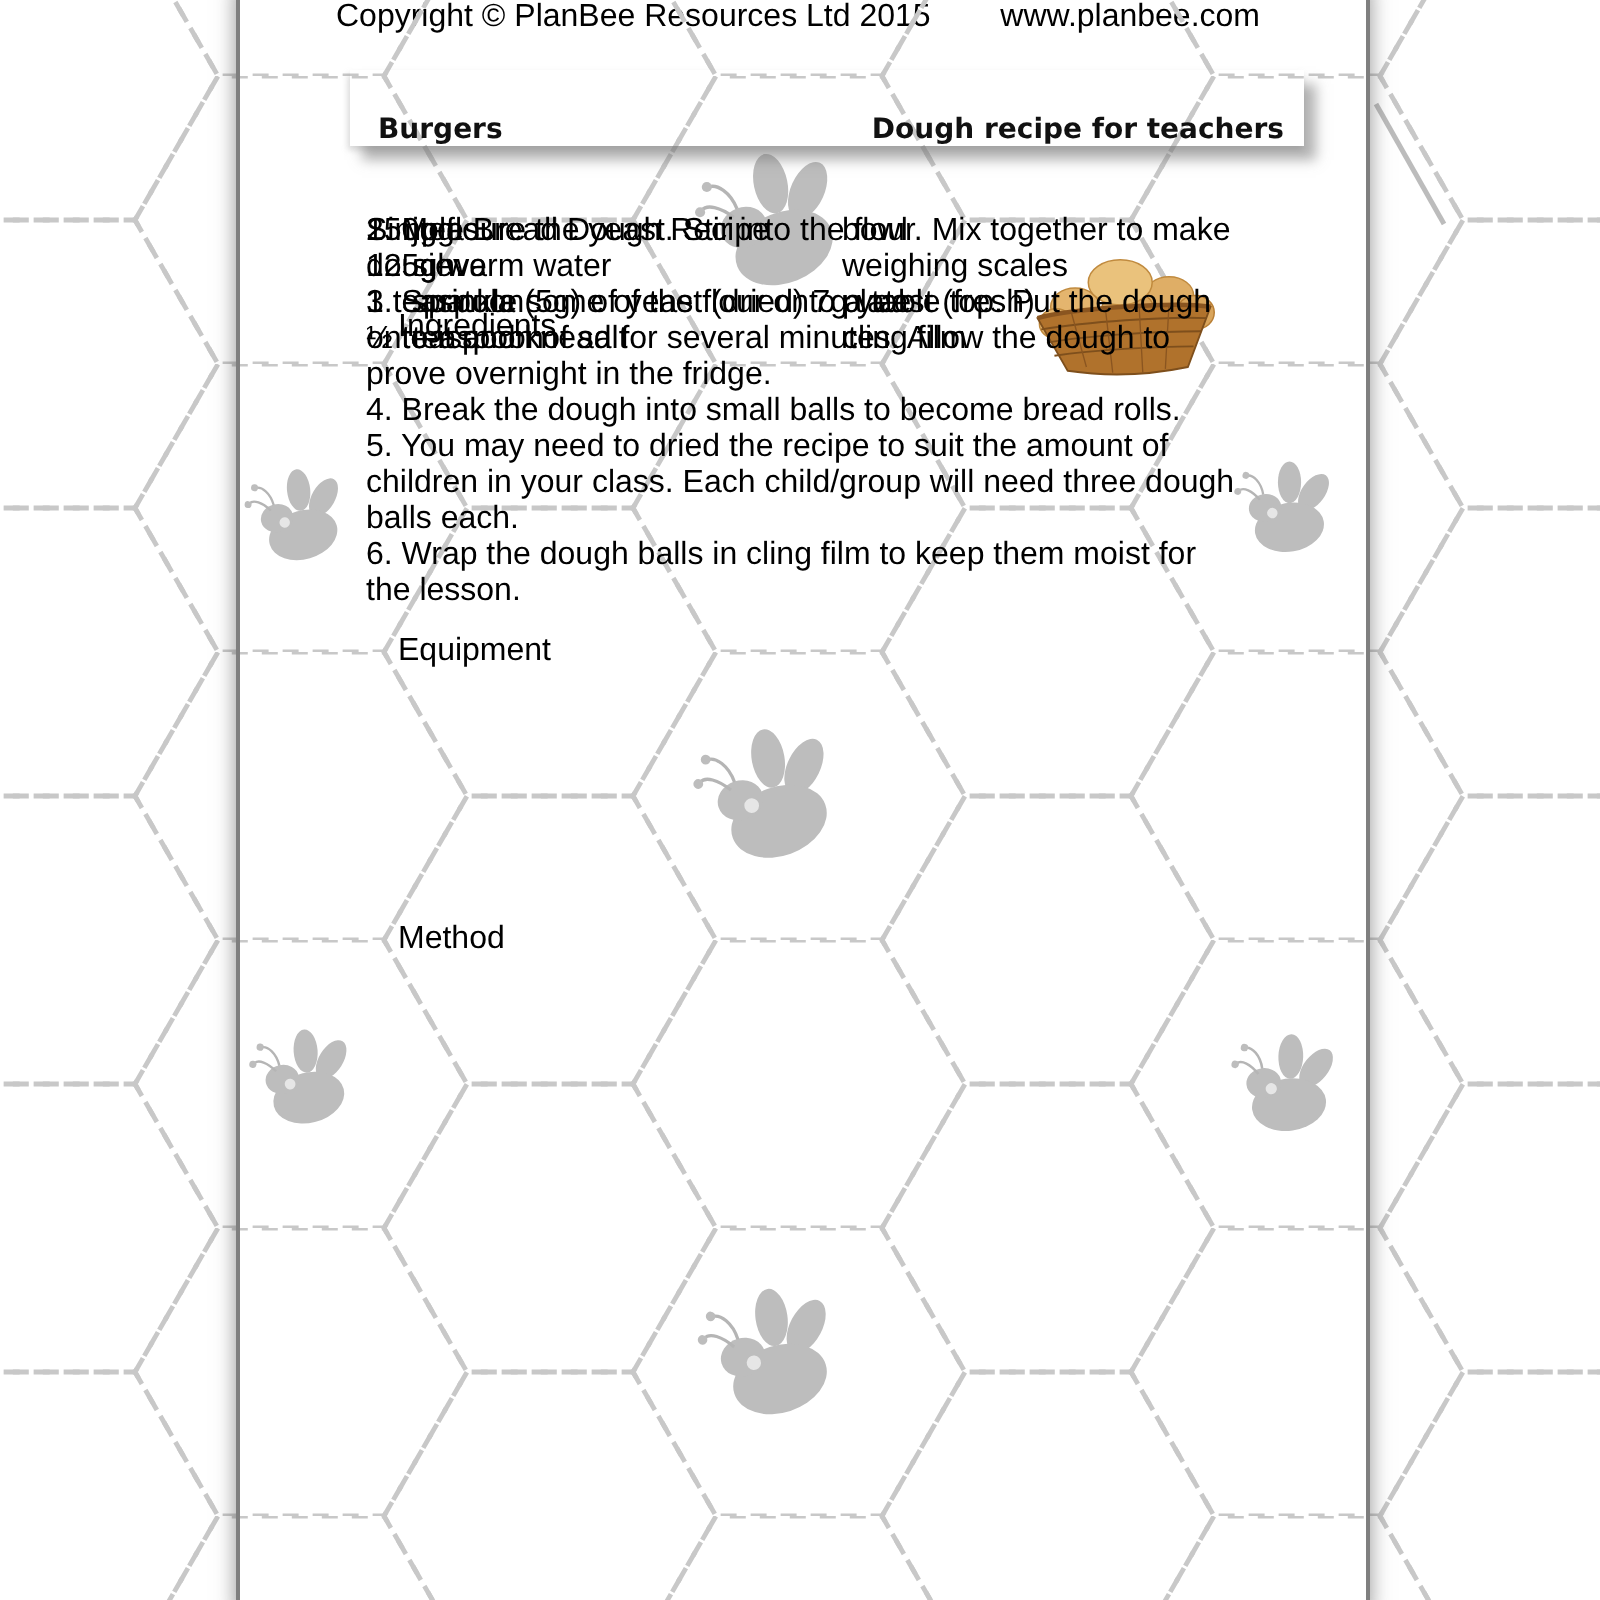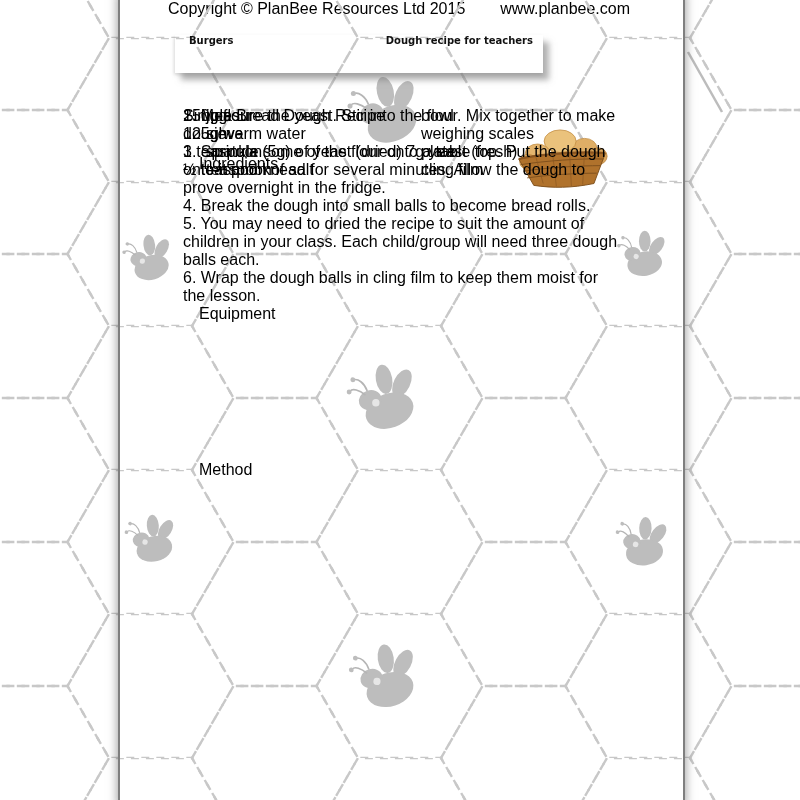--- a/index.html
+++ b/index.html
@@ -16,25 +16,25 @@
   
   .card{
     left:118px;top:-6px;width:563px;height:812px;z-index:2;
     border-left:2px solid #7f7f7f;border-right:2px solid #7f7f7f;
     box-shadow:0 0 9px 1px rgba(90,90,90,0.55);
     background:transparent;
   }
 
   
   .header-strip{
-    left:175px;top:35px;width:368px;height:38px;z-index:4;
-    display:flex;align-items:flex-start;justify-content:space-between;
+    left:175px;top:35px;width:477px;height:38px;z-index:4;
+    display:flex;align-items:flex-end;justify-content:space-between;
     padding:0 10px 0 14px;box-sizing:border-box;
     box-shadow:6px 7px 6px rgba(115,115,115,0.55), -1px 2px 3px rgba(150,150,150,0.35);
-    font-family:"DejaVu Sans", sans-serif;font-weight:bold;font-size:10px;color:#111;
+    font-family:"DejaVu Sans", sans-serif;font-weight:bold;font-size:14px;color:#111;
   }
 
   
   .page-frame{
     left:166px;top:97px;width:467px;height:651px;z-index:3;
     box-sizing:border-box;
     border:solid transparent;border-width:10px 14px 15px 17px;
     border-image:linear-gradient(180deg,#f0ecfa 0%,#e8daf4 30%,#dcc0ee 52%,#cda0e5 68%,#b express 0;
   }
   
@@ -158,21 +158,21 @@
       <span>Ingredients</span>
     </div>
 
     <div class="abs plain-box ingredients-box">
       <div>150g flour</div>
       <div>125g warm water</div>
       <div>1 teaspoon(5g) of yeast (dried) 7g yeast (fresh)</div>
       <div>½ teaspoon of salt</div>
     </div>
 
-    <div class="abs pill" style="left:16px;top:198px;width:180px;height:28px">
+    <div class="abs pill" style="left:16px;top:210px;width:180px;height:28px">
       <span>Equipment</span>
     </div>
 
     <div class="abs plain-box equip-box" style="left:23px;width:146px">
       <div>jug</div>
       <div>sieve</div>
       <div>spatula</div>
       <div>teaspoon</div>
     </div>
 

